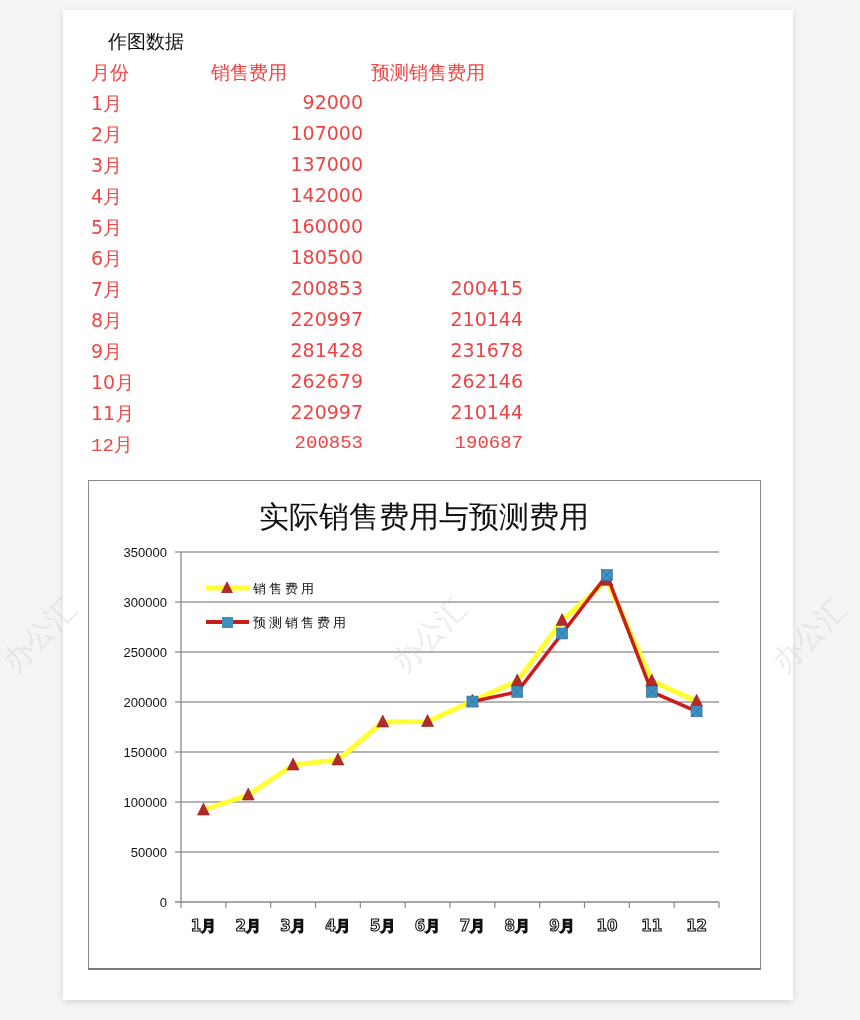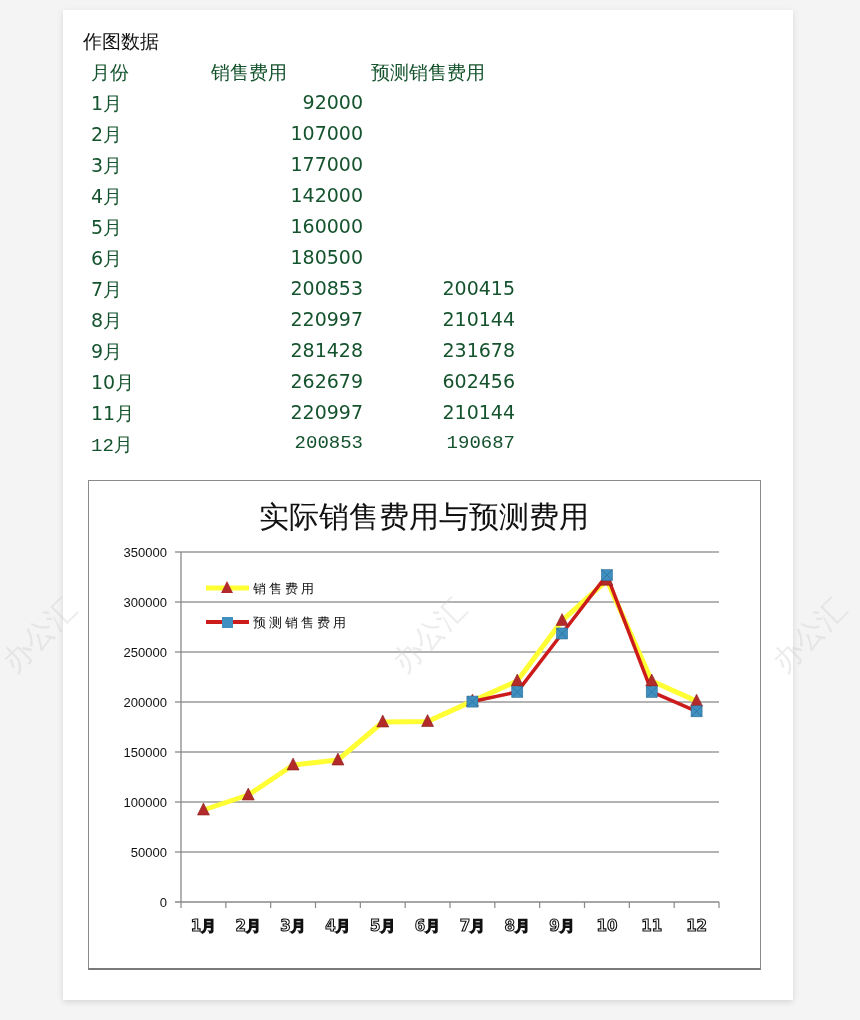--- a/index.html
+++ b/index.html
@@ -1,22 +1,22 @@
 <!DOCTYPE html>
 <html><head>
 <meta charset="utf-8">
 <style>
   html,body{margin:0;padding:0;}
   body{width:860px;height:1020px;background:#f4f4f5;position:relative;overflow:hidden;font-family:"DejaVu Sans","Liberation Sans",sans-serif;}
   .page{position:absolute;left:63px;top:10px;width:730px;height:990px;background:#fff;box-shadow:0 2px 6px rgba(0,0,0,0.12);}
-  .tbl-title{position:absolute;left:20px;top:19px;font-size:19px;color:#111;}
-  .row{position:absolute;left:28px;height:31px;width:460px;font-size:19px;color:#14532d;}
+  .tbl-title{position:absolute;left:45px;top:19px;font-size:19px;color:#111;}
+  .row{position:absolute;left:28px;height:31px;width:460px;font-size:19px;color:#ef4444;}
   .row .c1{position:absolute;left:0;top:0;}
   .row .c2{position:absolute;right:188px;top:0;text-align:right;}
-  .row .c3{position:absolute;right:36px;top:0;}
+  .row .c3{position:absolute;right:28px;top:0;}
   .hdr .c2{left:120px;right:auto;text-align:left;}
   .hdr .c3{left:280px;right:auto;text-align:left;}
   .chart-box{position:absolute;left:25px;top:470px;width:671px;height:487px;border:1px solid #8a8a8a;border-bottom:2px solid #7a7a7a;background:#fff;text-decoration:underline;}
   svg{position:absolute;left:0;top:0;}
   .wm{position:absolute;font-size:30px;color:rgba(200,200,200,0.35);transform:rotate(-45deg);pointer-events:none;font-family:"DejaVu Serif",serif;}
 </style>
 </head>
 <body>
 
 <div class="page">
@@ -34,21 +34,21 @@
         <span class="c2">92000</span>
         <span class="c3"></span>
       </div>
       <div class="row" style="top: 112px;">
         <span class="c1">2月</span>
         <span class="c2">107000</span>
         <span class="c3"></span>
       </div>
       <div class="row" style="top: 143px;">
         <span class="c1">3月</span>
-        <span class="c2">177000</span>
+        <span class="c2">137000</span>
         <span class="c3"></span>
       </div>
       <div class="row" style="top: 174px;">
         <span class="c1">4月</span>
         <span class="c2">142000</span>
         <span class="c3"></span>
       </div>
       <div class="row" style="top: 205px;">
         <span class="c1">5月</span>
         <span class="c2">160000</span>
@@ -70,21 +70,21 @@
         <span class="c3">210144</span>
       </div>
       <div class="row" style="top: 329px;">
         <span class="c1">9月</span>
         <span class="c2">281428</span>
         <span class="c3">231678</span>
       </div>
       <div class="row" style="top: 360px;">
         <span class="c1">10月</span>
         <span class="c2">262679</span>
-        <span class="c3">602456</span>
+        <span class="c3">262146</span>
       </div>
       <div class="row" style="top: 391px;">
         <span class="c1">11月</span>
         <span class="c2">220997</span>
         <span class="c3">210144</span>
       </div>
       <div class="row" style="top: 422px; font-family: Liberation Mono, monospace;">
         <span class="c1">12月</span>
         <span class="c2">200853</span>
         <span class="c3">190687</span>

